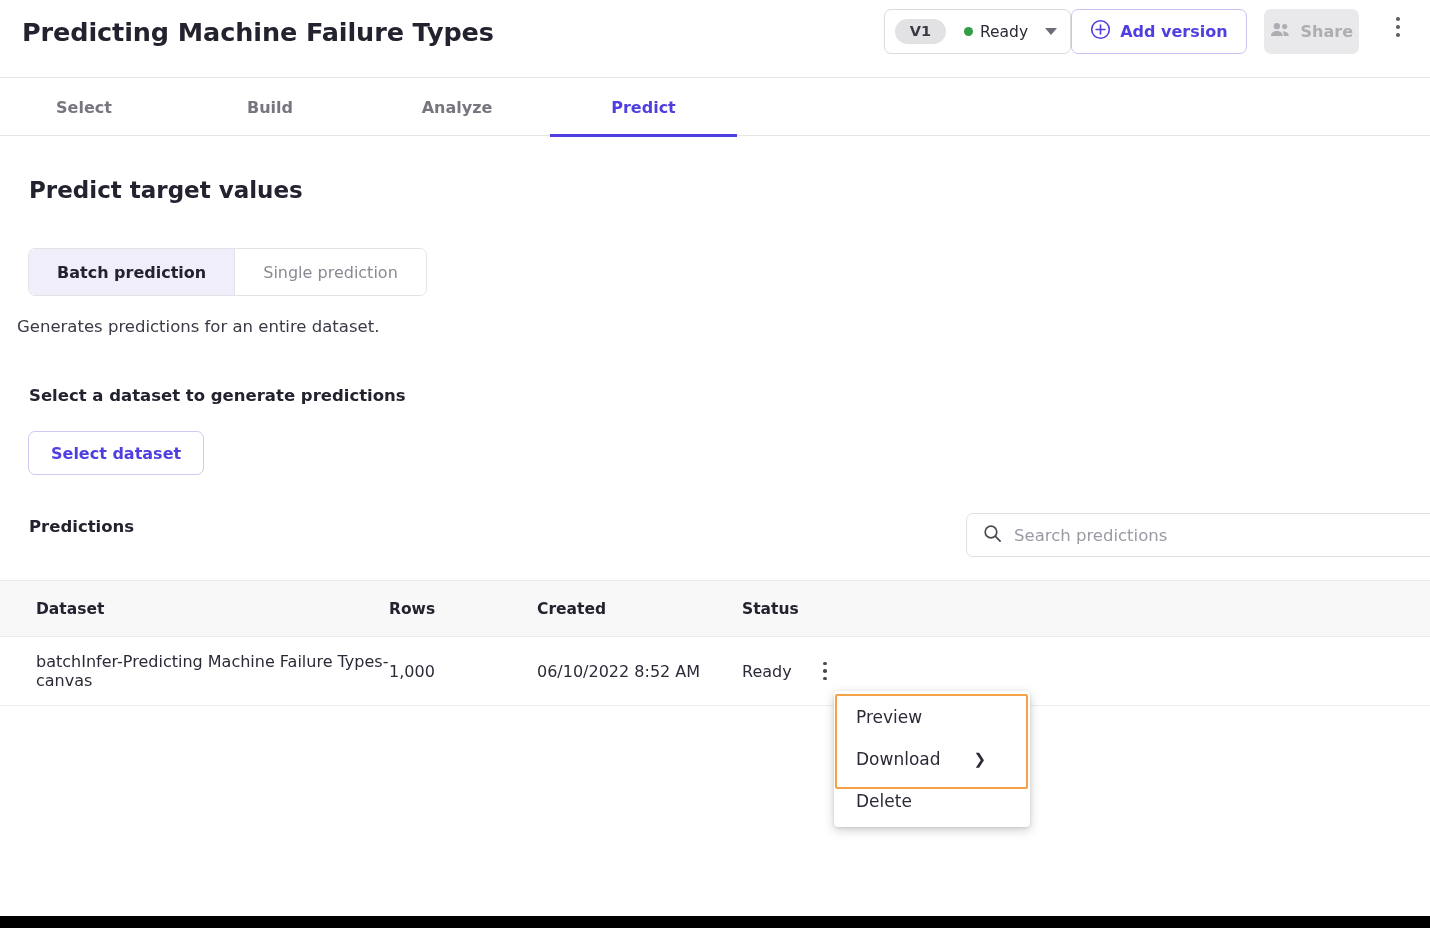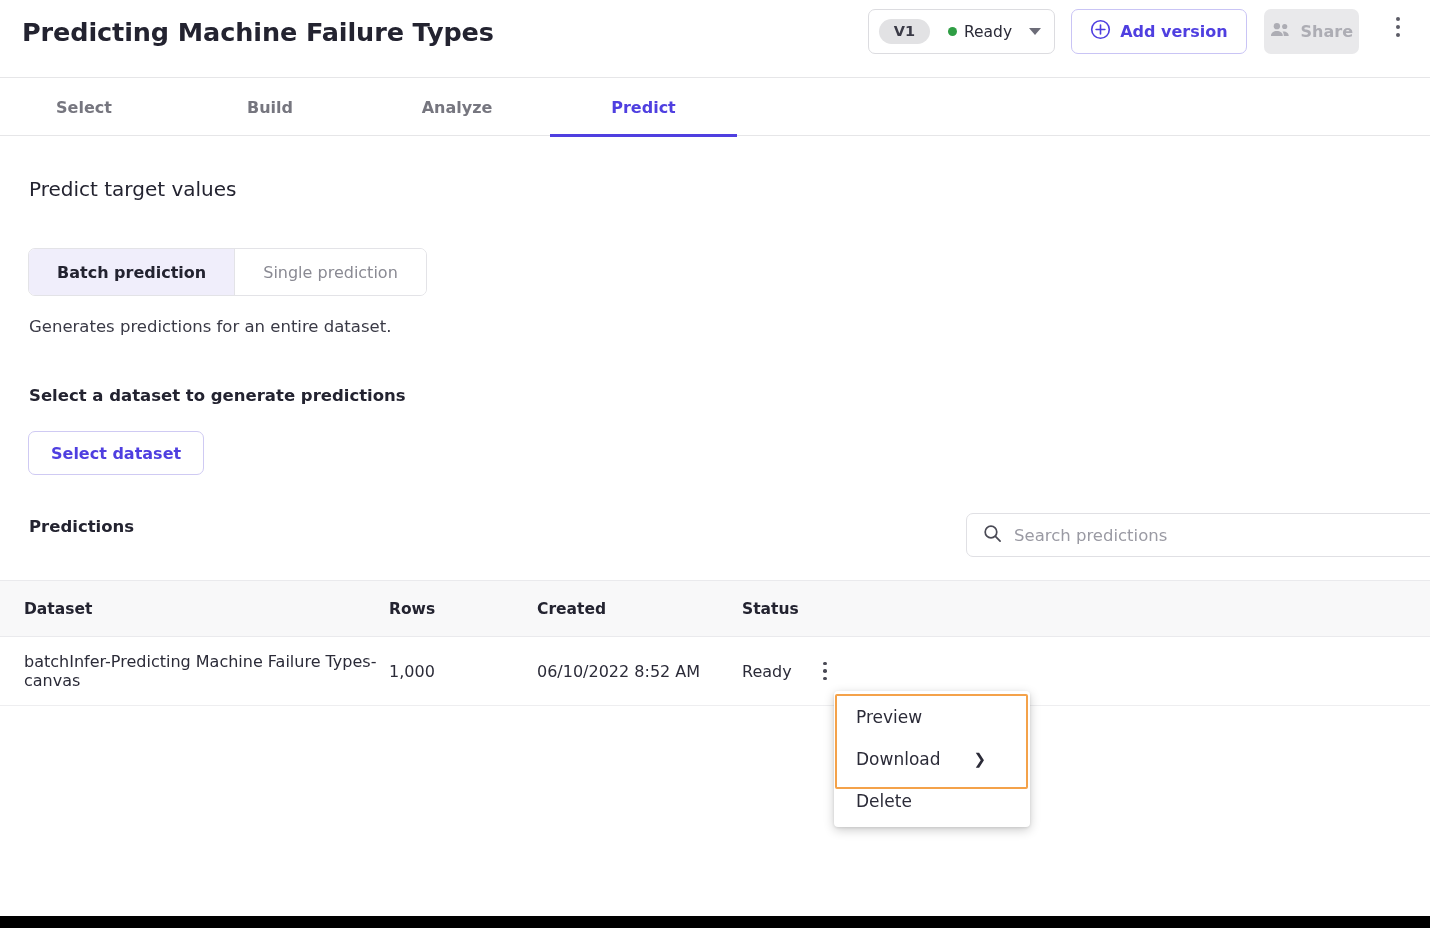--- a/index.html
+++ b/index.html
@@ -88,21 +88,21 @@
     border-left: 6.5px solid transparent;
     border-right: 6.5px solid transparent;
     border-top: 7px solid #6c6c78;
   }
 
   .add-version-btn {
     display: flex;
     align-items: center;
     gap: 9px;
     height: 45px;
-    margin-left: 16px;
+    margin-left: 0;
     padding: 0 18px;
     border: 1px solid #c9c4f5;
     border-radius: 7px;
     background: #ffffff;
     cursor: pointer;
   }
   .add-version-btn .label {
     font-size: 16px;
     font-weight: bold;
     color: #4f3fe0;
@@ -173,22 +173,22 @@
   }
   .tab-0 { left: 29px;  width: 110px; }
   .tab-1 { left: 215px; width: 110px; }
   .tab-2 { left: 402px; width: 110px; }
   .tab-3 { left: 550px; width: 187px; }
 
   
   .section-title {
     position: absolute;
     left: 29px; top: 177px;
-    font-size: 20px;
-    font-weight: normal;
+    font-size: 23px;
+    font-weight: bold;
     color: #232330;
   }
 
   .segmented {
     position: absolute;
     left: 28px; top: 248px;
     display: flex;
     height: 48px;
     border: 1px solid #e3e3e7;
     border-radius: 7px;
@@ -208,21 +208,21 @@
   }
   .seg.active {
     background: #f0eefb;
     color: #232330;
     font-weight: bold;
     border-right: 1px solid #e3e3e7;
   }
 
   .helper-text {
     position: absolute;
-    left: 29px; top: 317px;
+    left: 17px; top: 317px;
     font-size: 16.5px;
     color: #3a3a46;
   }
 
   .subsection-title {
     position: absolute;
     left: 29px; top: 386px;
     font-size: 16.5px;
     font-weight: bold;
     color: #232330;
@@ -283,21 +283,21 @@
     border-top: 1px solid #eaeaed;
     border-bottom: 1px solid #eaeaed;
   }
   .tbody-row {
     display: flex;
     align-items: center;
     height: 69px;
     background: #ffffff;
     border-bottom: 1px solid #eeeef0;
   }
-  .c-dataset { width: 389px; padding-left: 24px; }
+  .c-dataset { width: 389px; padding-left: 36px; }
   .c-rows    { width: 148px; }
   .c-created { width: 205px; }
   .c-status  { width: 72px; }
   .c-actions { width: 60px; }
 
   .thead .cell {
     font-size: 15.5px;
     font-weight: bold;
     color: #232330;
   }

